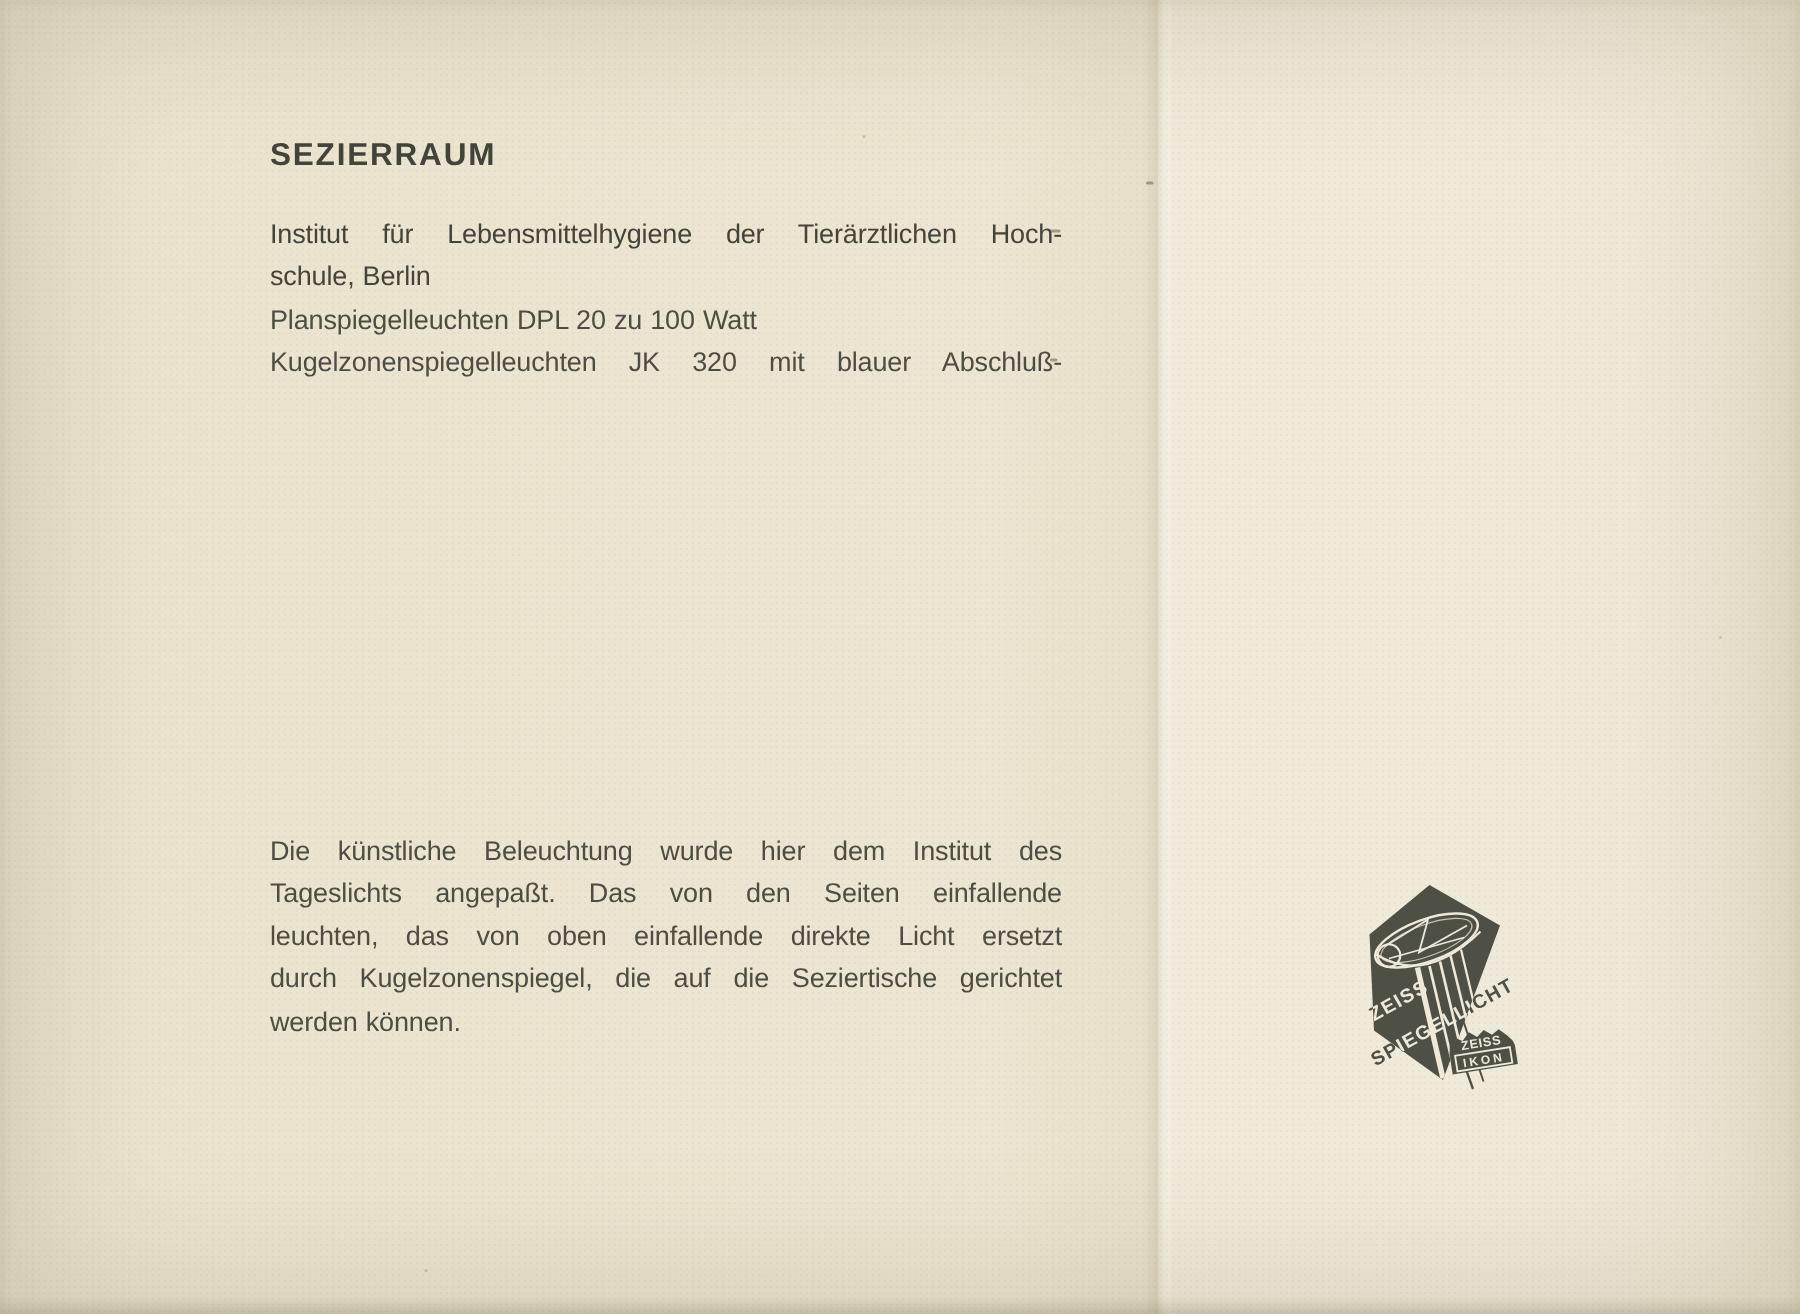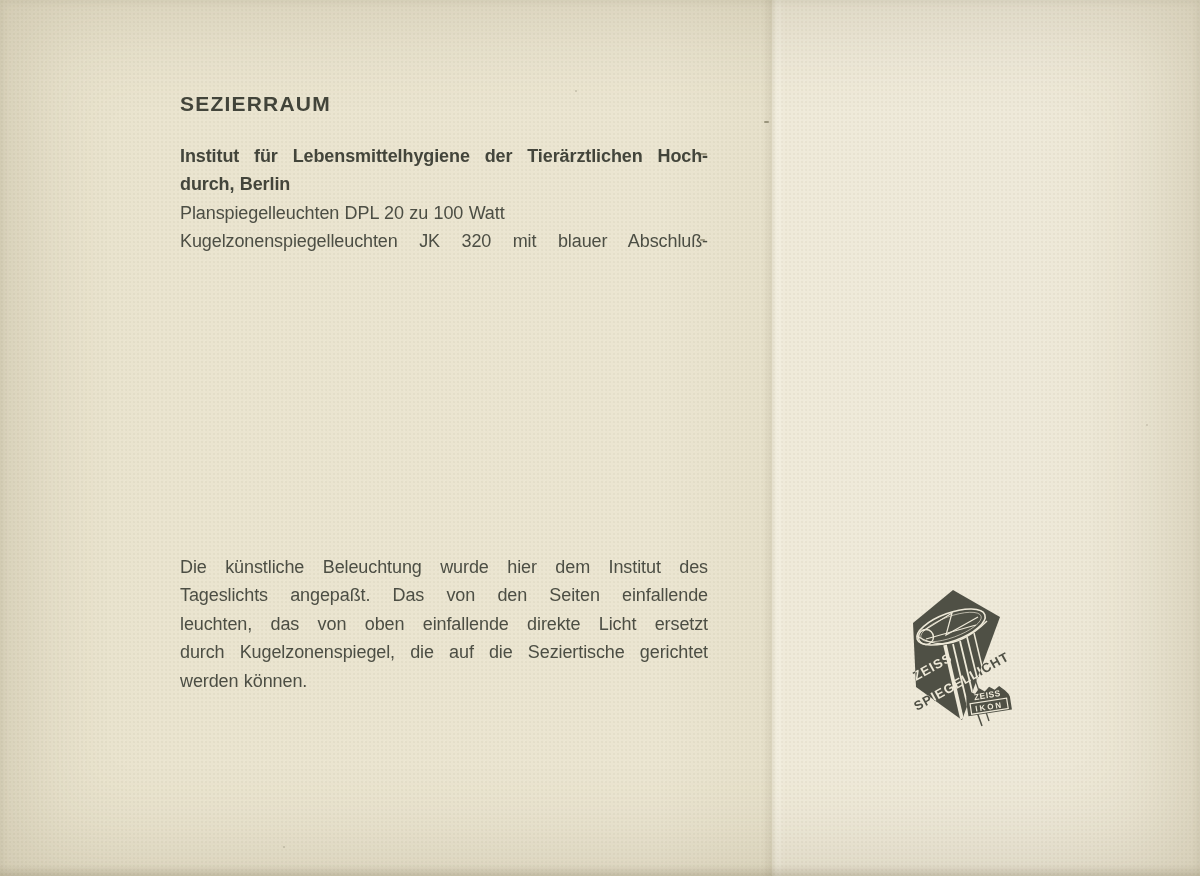--- a/index.html
+++ b/index.html
@@ -51,40 +51,40 @@
   .block{
     position:absolute;left:180px;width:528px;
     font-size:18px;line-height:28.4px;
     letter-spacing:-0.1px;word-spacing:0.5px;
     color:#4c4e44;
   }
   .block-intro{top:142px;}
   .block-body{top:553px;}
   .line{height:28.4px;white-space:normal;}
   .line.j{text-align:justify;text-align-last:justify;}
-  .line.bold{font-weight:bold;color:#43453b;}
+  .line.bold{font-weight:normal;color:#43453b;}
 
   .logo{position:absolute;left:890px;top:575px;width:130px;height:165px;}
   .logo svg{display:block;overflow:visible;}
 </style>
 </head>
 <body>
 
 <div class="page">
 
   <div class="half-left"></div>
   <div class="half-right"></div>
   <div class="fold"></div>
   <div class="texture"></div>
 
   <h1 class="heading">SEZIERRAUM</h1>
 
   <div class="block block-intro">
       <div class="line j bold">Institut für Lebensmittelhygiene der Tierärztlichen Hoch-</div>
-      <div class="line bold">durch, Berlin</div>
+      <div class="line bold">schule, Berlin</div>
       <div class="line">Planspiegelleuchten DPL 20 zu 100 Watt</div>
       <div class="line j">Kugelzonenspiegelleuchten JK 320 mit blauer Abschluß-</div>
     </div>
 
   <div class="block block-body">
       <div class="line j">Die künstliche Beleuchtung wurde hier dem Institut des</div>
       <div class="line j">Tageslichts angepaßt. Das von den Seiten einfallende</div>
       <div class="line j">leuchten, das von oben einfallende direkte Licht ersetzt</div>
       <div class="line j">durch Kugelzonenspiegel, die auf die Seziertische gerichtet</div>
       <div class="line">werden können.</div>

